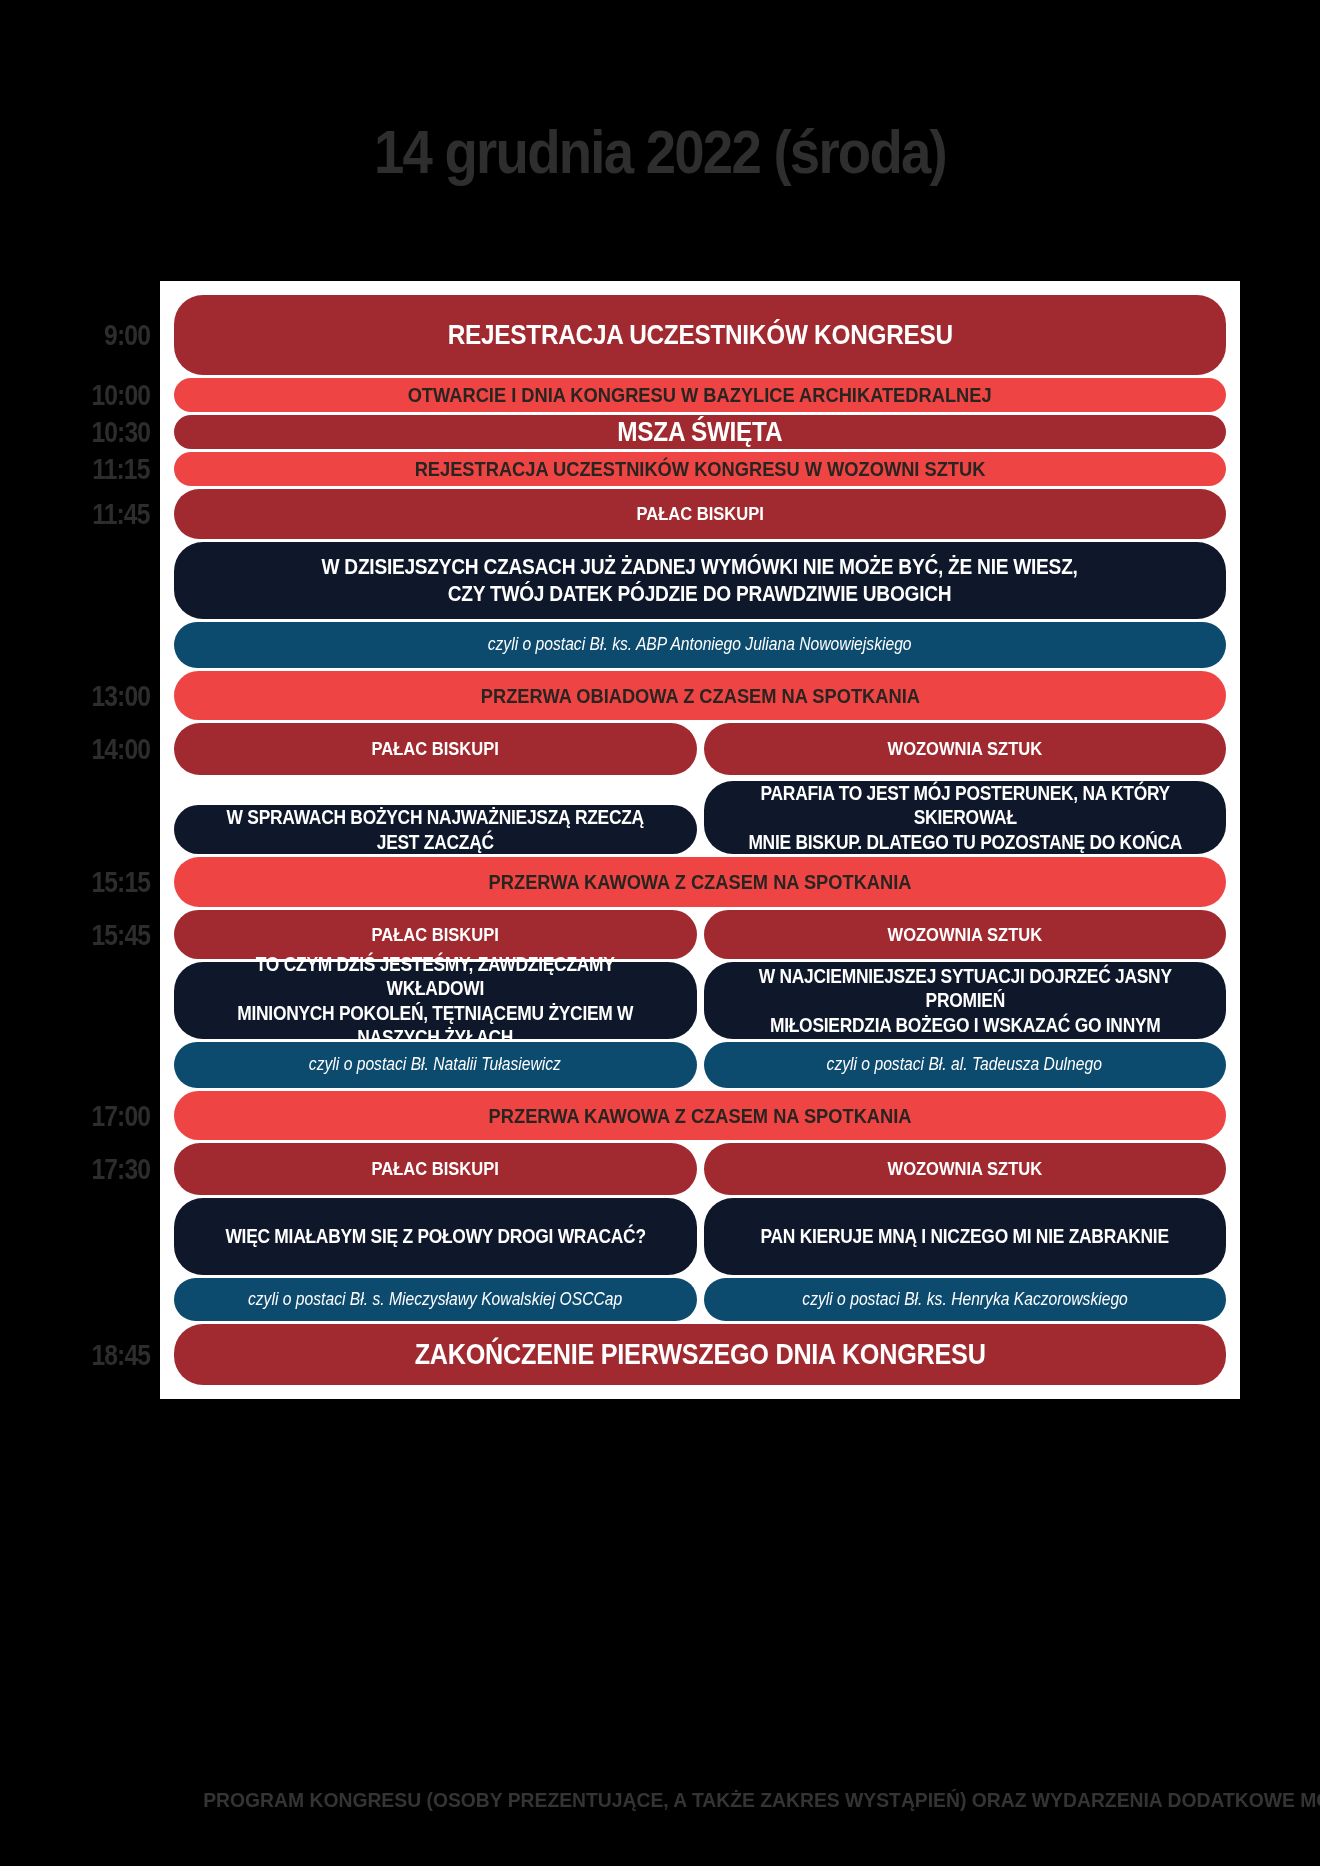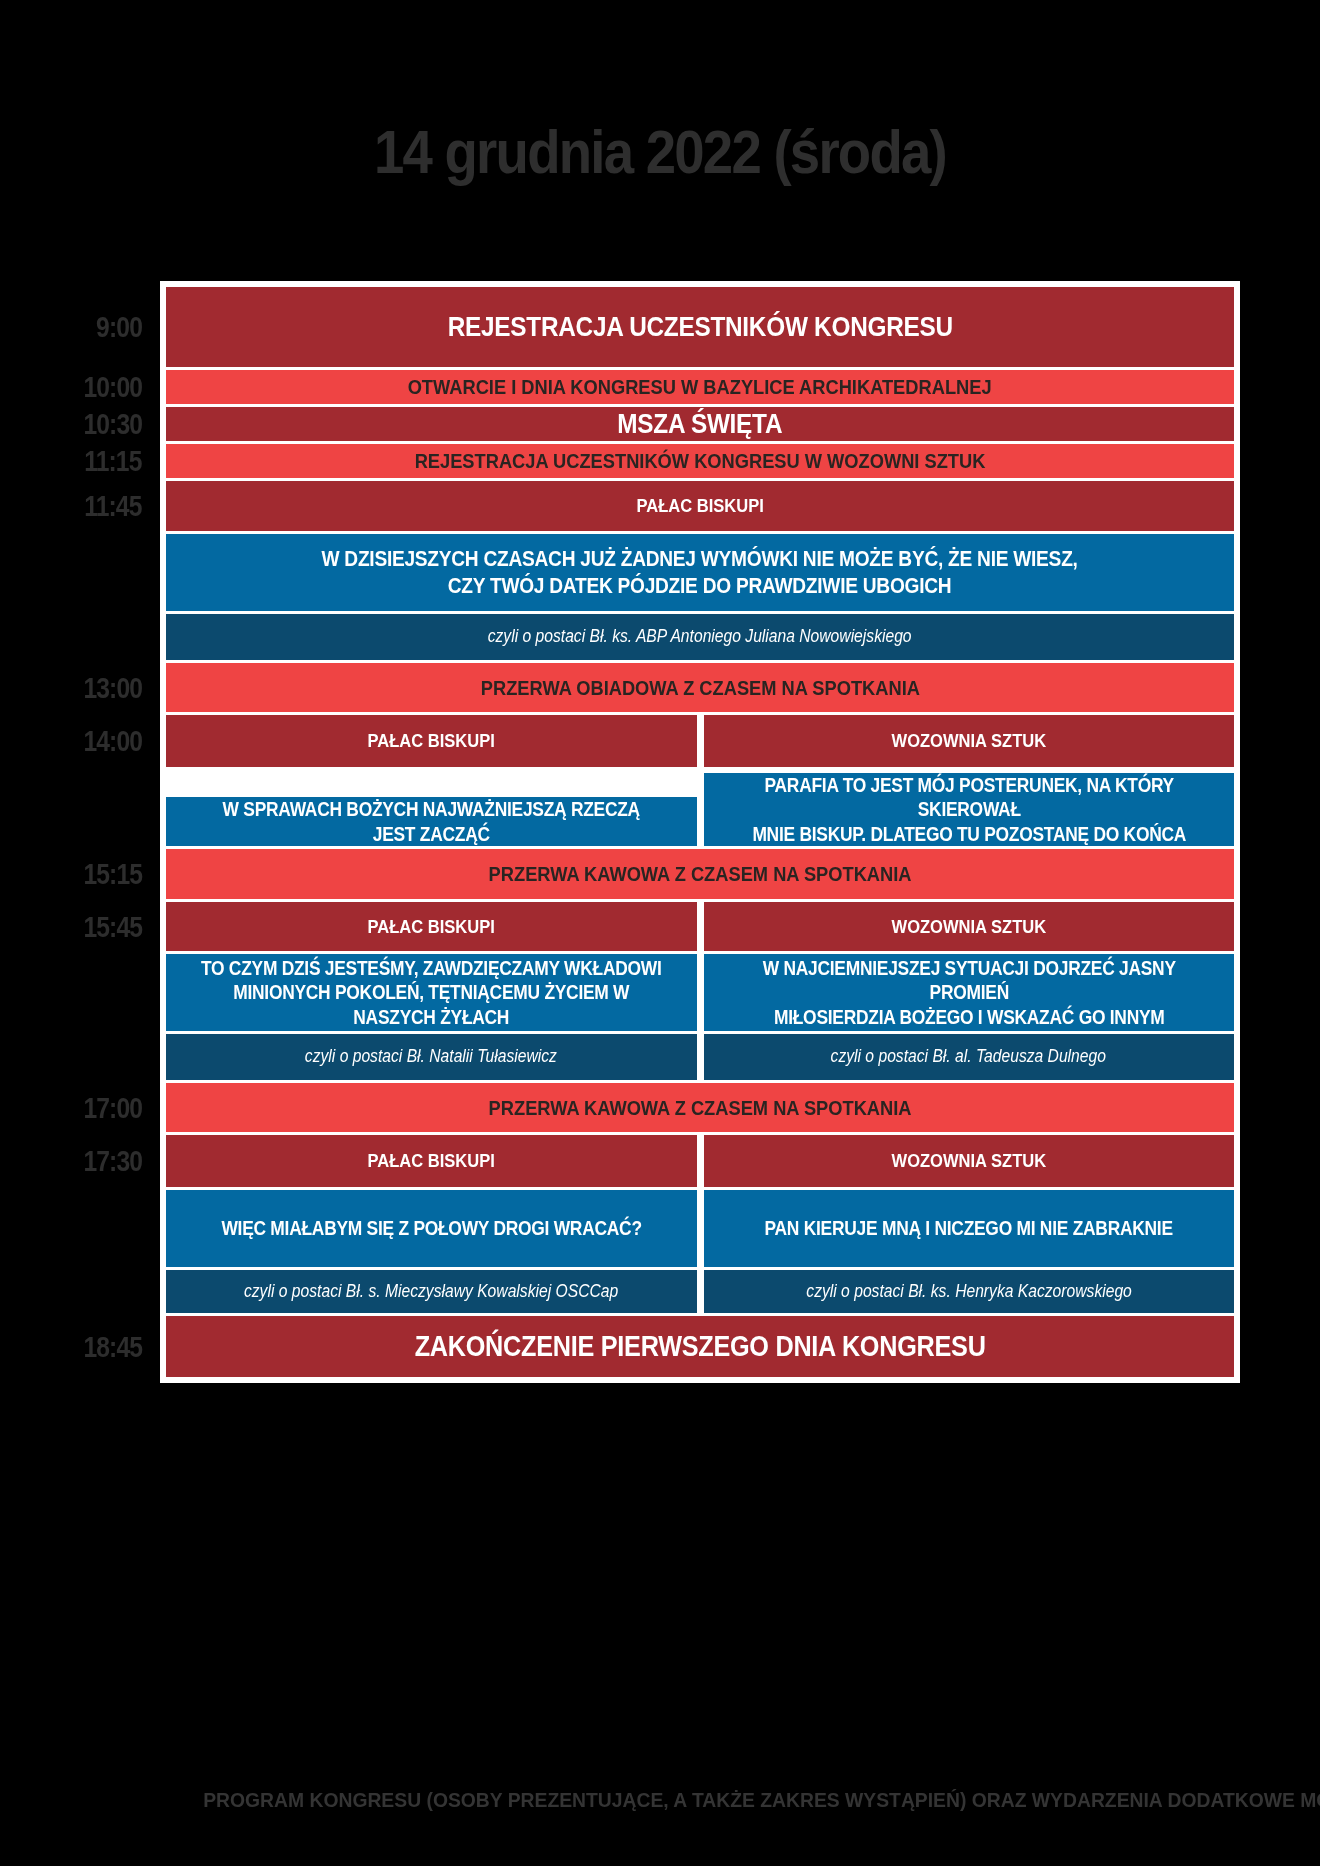--- a/index.html
+++ b/index.html
@@ -24,38 +24,39 @@
     transform-origin: center;
     white-space: nowrap;
   }
 
   .table {
     position: absolute;
     left: 160px; top: 281px;
     width: 1080px;
     box-sizing: border-box;
     background: #ffffff;
-    padding: 6px;
+    padding: 14px;
     display: flex;
     flex-direction: column;
     gap: 3px;
   }
 
   .row { position: relative; display: flex; gap: 7px; width: 100%; }
 
   .cell {
     flex: 1;
     display: flex;
     align-items: center;
     justify-content: center;
     text-align: center;
     overflow: visible;
+    border-radius: 29px;
   }
   .dark   { background: #a12a30; color: #ffffff; }
-  .bright { background: #0369a1; color: #ffffff; }
+  .bright { background: #0f172a; color: #ffffff; }
   .salmon { background: #0c4a6e; color: #ffffff; }
   .cream  { background: #ef4444; color: #2a2421; }
 
   .h80 { height: 80px; } .h77 { height: 77px; } .h76 { height: 76px; align-items: flex-end; }
   .h61 { height: 61px; } .h52 { height: 52px; } .h51 { height: 34px; }
   .h50 { height: 50px; } .h49 { height: 49px; } .h46 { height: 46px; }
   .h43 { height: 43px; justify-content: center; }
 
   .txt {
     display: inline-block;

